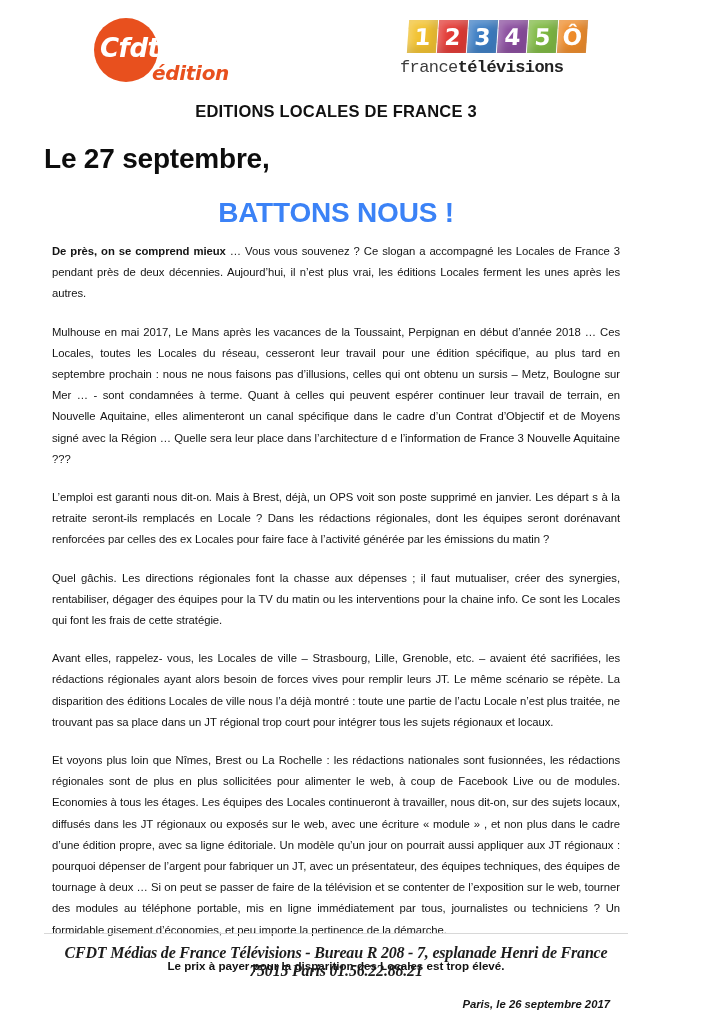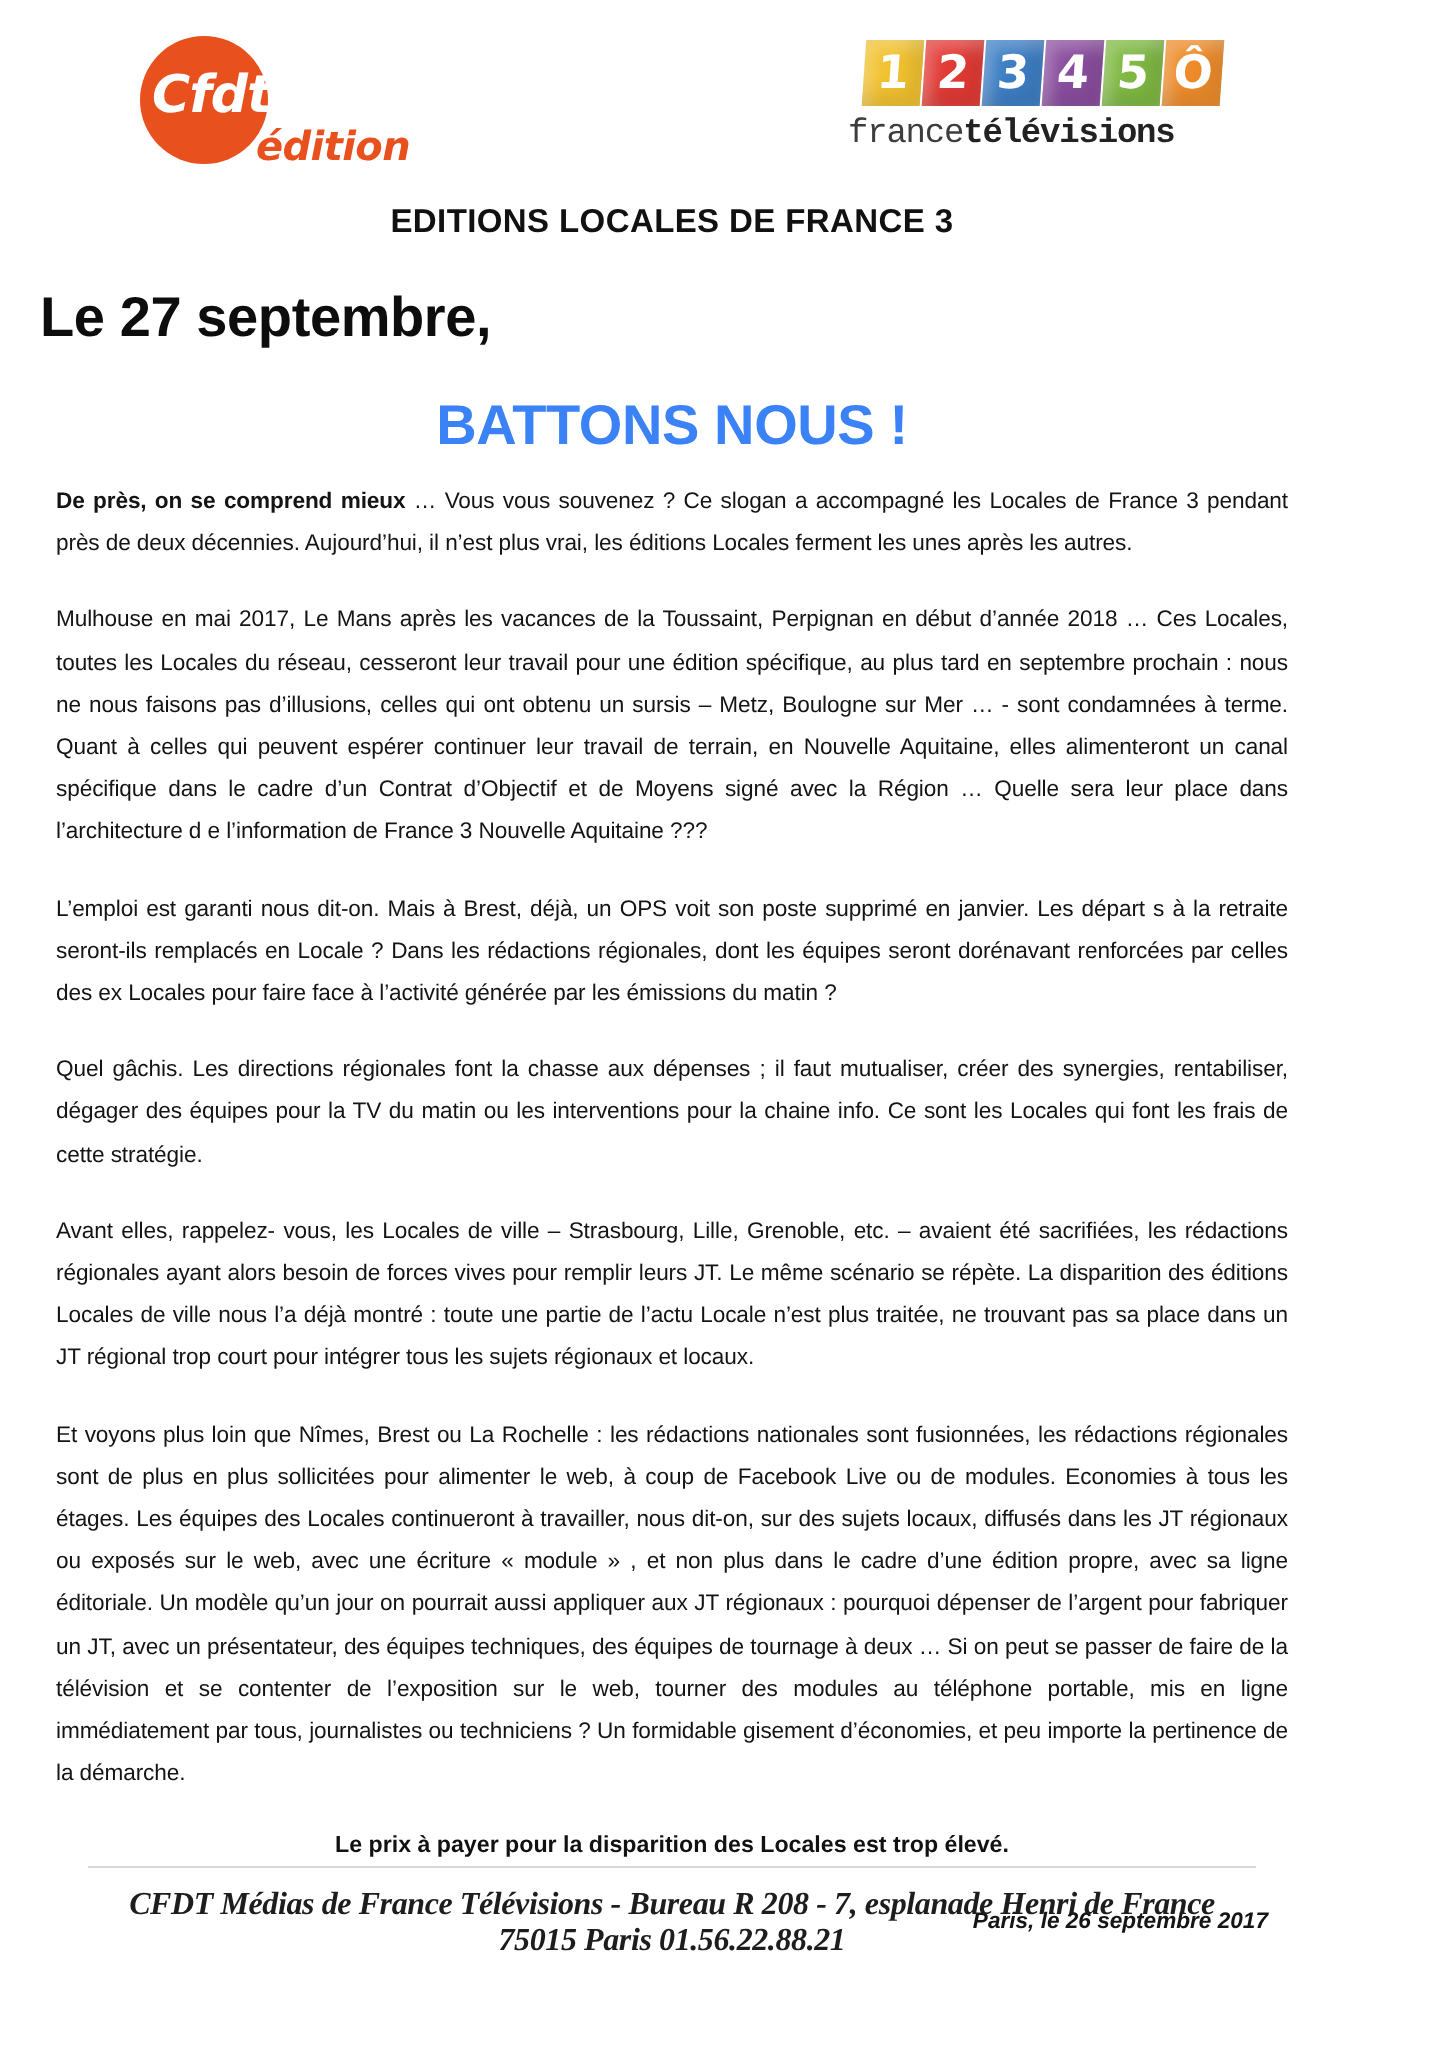--- a/index.html
+++ b/index.html
@@ -15,21 +15,21 @@
     font-family: "Liberation Sans", sans-serif;
     color: #1a1a1a;
     -webkit-font-smoothing: antialiased;
   }
 
   .page {
     position: relative;
     width: 672px;
     height: 1024px;
     box-sizing: border-box;
-    padding: 0 20px;
+    padding: 0 44px;
   }
 
   
   .header {
     position: relative;
     height: 98px;
   }
 
   .cfdt-logo {
     position: absolute;

